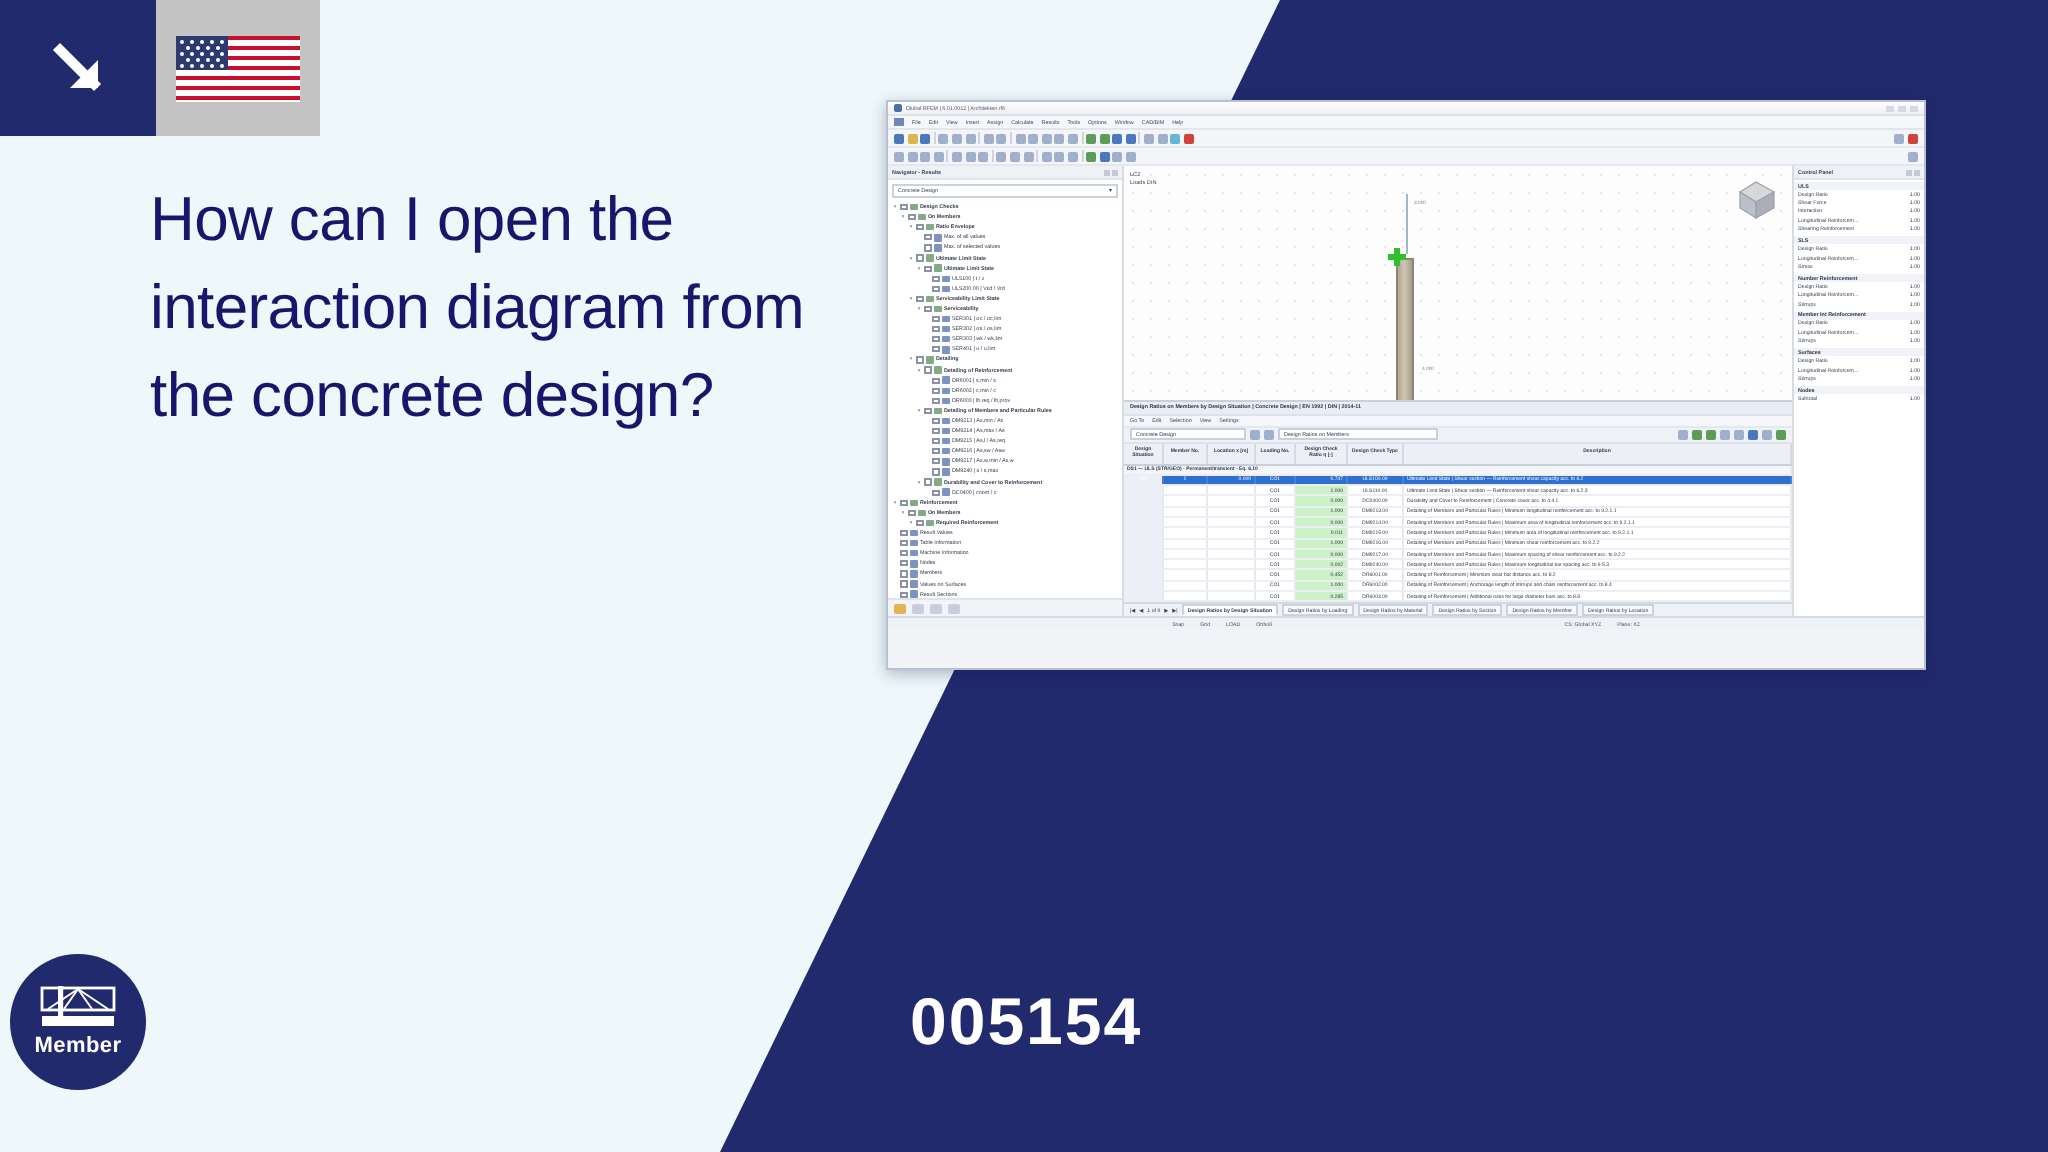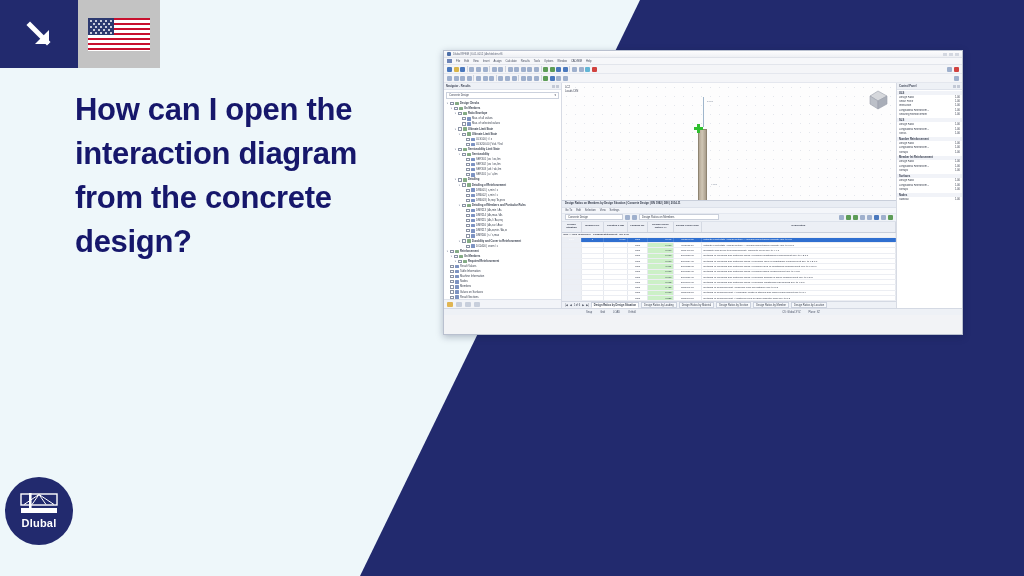--- a/index.html
+++ b/index.html
@@ -44,21 +44,21 @@
   .flag .canton .star {
     position: absolute; width: 2px; height: 2px; background: #fff; border-radius: 50%;
   }
 
   
   .headline {
     position: absolute; left: 75px; top: 88px;
     width: 330px;
     color: #16176b;
     font-size: 31px; line-height: 1.42;
-    font-weight: 700; letter-spacing: -0.3px;
+    font-weight: 400; letter-spacing: -0.3px;
   }
 
   
   .logo {
     position: absolute; left: 5px; top: 477px;
     width: 68px; height: 68px; border-radius: 50%;
     background: #222a6e;
     display: flex; flex-direction: column;
     align-items: center; justify-content: center; gap: 2px;
   }
@@ -342,24 +342,25 @@
   <div class="logo">
     <svg class="mark" viewBox="0 0 38 22">
       <rect x="1" y="1" width="36" height="11" fill="none" stroke="#ffffff" stroke-width="1.4"></rect>
       <line x1="19" y1="1.5" x2="4" y2="11.5" stroke="#ffffff" stroke-width="1"></line>
       <line x1="19" y1="1.5" x2="12" y2="11.5" stroke="#ffffff" stroke-width="1"></line>
       <line x1="19" y1="1.5" x2="26" y2="11.5" stroke="#ffffff" stroke-width="1"></line>
       <line x1="19" y1="1.5" x2="34" y2="11.5" stroke="#ffffff" stroke-width="1"></line>
       <rect x="9" y="0" width="2.6" height="16" fill="#ffffff"></rect>
       <rect x="1" y="15" width="36" height="5" fill="#ffffff"></rect>
     </svg>
-    <div class="wordmark">Dlubal</div>
+    <div class="wordmark">Member</div>
   </div>
 
   <div class="faq-row">
+    <div class="faq-num">005154</div>
   </div>
 
   <div class="shot">
 
     <div class="titlebar">
       <div class="app-ico"></div>
       <div class="ttl">Dlubal RFEM | 6.01.0012 | Architekten.rf6</div>
       <div class="winbtns">
         <span></span>
         <span></span>

